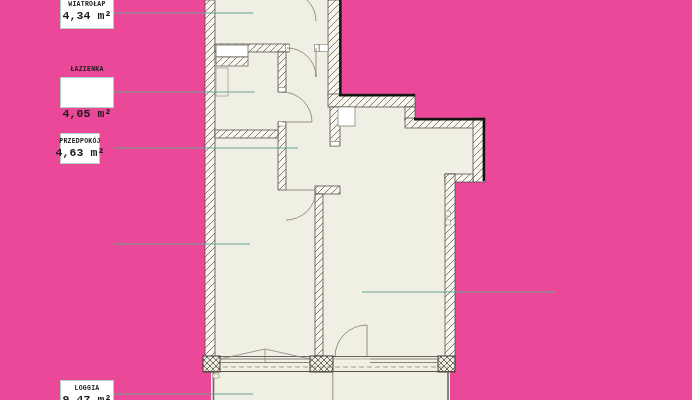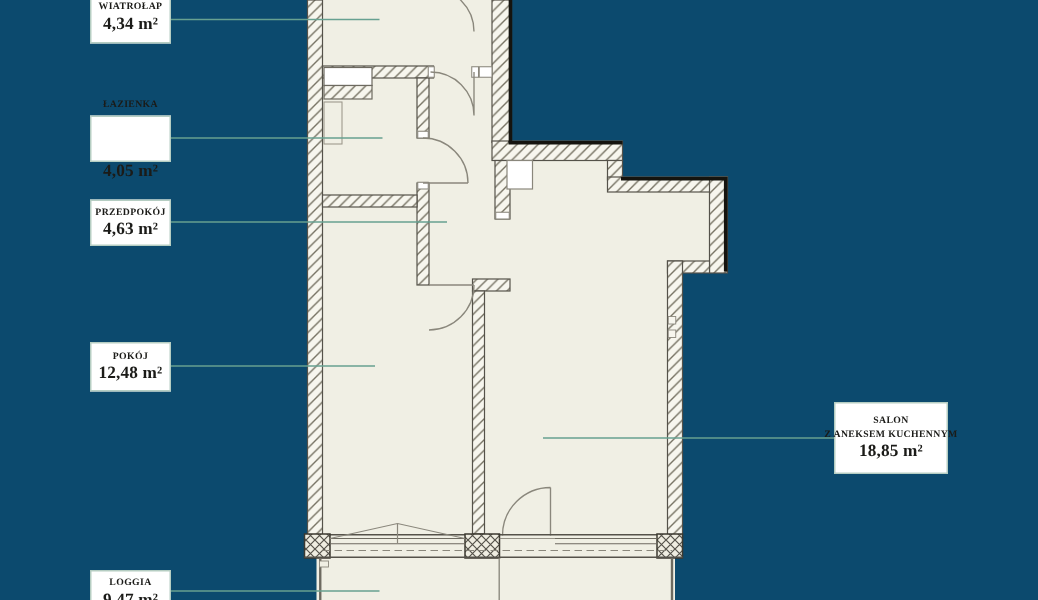--- a/index.html
+++ b/index.html
@@ -1,21 +1,21 @@
 <!DOCTYPE html>
 <html><head>
 <meta charset="utf-8">
 <style>
   html,body{margin:0;padding:0;background:#ffffff;}
   #stage{
     position:relative;
     width:692px;height:400px;
     overflow:hidden;
-    background:#0c4a6e;
-    font-family:Liberation Serif, serif;
+    background:#ec4899;
+    font-family:Liberation Mono, monospace;
   }
   #plan-svg{position:absolute;left:0;top:0;}
   .room-label{
     position:absolute;
     box-sizing:border-box;
     background:#ffffff;
     border:1px solid var(--label-border,#b5cdc2);
     display:flex;flex-direction:column;align-items:center;justify-content:center;
     gap:2px;
     text-align:center;
@@ -26,21 +26,21 @@
     font-size:6.5px;font-weight:700;letter-spacing:.25px;line-height:7px;
     white-space:nowrap;
   }
   .room-area{
     font-size:11.5px;font-weight:700;line-height:12px;letter-spacing:.1px;
     white-space:nowrap;
   }
   
   #label-wiatrolap { left:60px;  top:-7px;  width:54px; height:36px; }
   #label-lazienka  { left:60px;  top:77px;  width:54px; height:31px;gap:35px; }
-  #label-przedpokoj{ left:60px;  top:133px; width:54px; height:31px; }
+  #label-przedpokoj{ left:60px;  top:133px; width:40px; height:31px; }
   #label-pokoj     { left:60px;  top:228px; width:54px; height:33px; }
   #label-salon     { left:556px; top:268px; width:76px; height:48px; }
   #label-loggia    { left:60px;  top:380px; width:54px; height:31px; }
 </style>
 </head>
 <body>
 
 <div id="stage" style="--label-border: #b5cdc2; --text-color: #1b1b18;">
 
   <svg id="plan-svg" width="692" height="400" viewBox="0 0 692 400">
@@ -145,29 +145,20 @@
   <div class="room-label" id="label-lazienka">
     <span class="room-name">ŁAZIENKA</span>
     <span class="room-area">4,05 m²</span>
   </div>
 
   <div class="room-label" id="label-przedpokoj">
     <span class="room-name">PRZEDPOKÓJ</span>
     <span class="room-area">4,63 m²</span>
   </div>
 
-  <div class="room-label" id="label-pokoj">
-    <span class="room-name">POKÓJ</span>
-    <span class="room-area">12,48 m²</span>
-  </div>
 
-  <div class="room-label" id="label-salon">
-    <span class="room-name">SALON</span>
-    <span class="room-name">Z ANEKSEM KUCHENNYM</span>
-    <span class="room-area">18,85 m²</span>
-  </div>
 
   <div class="room-label" id="label-loggia">
     <span class="room-name">LOGGIA</span>
     <span class="room-area">9,47 m²</span>
   </div>
 
 </div>
 
 </body></html>

